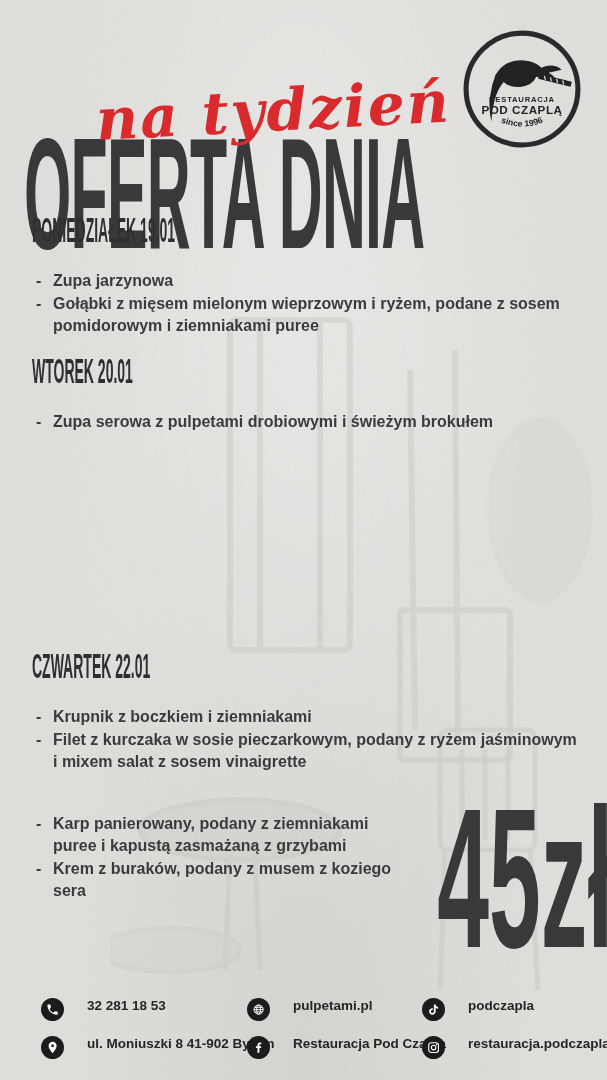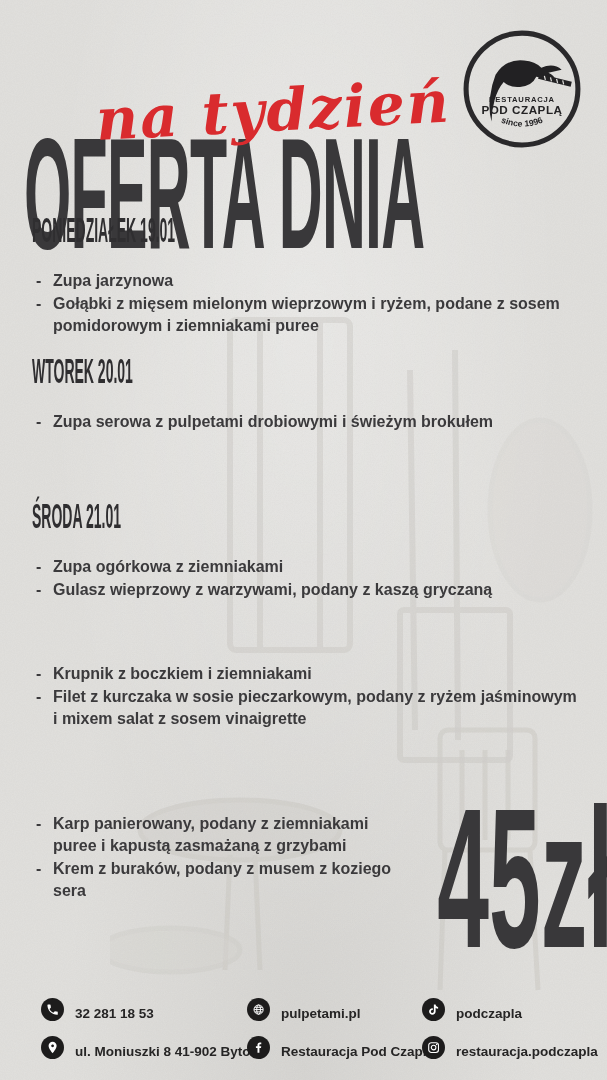--- a/index.html
+++ b/index.html
@@ -48,21 +48,21 @@
   .section.narrow{width:382px;}
 
   
   .price{
     position:absolute;right:-6px;top:786px;z-index:3;white-space:nowrap;
     font-size:198px;font-weight:800;line-height:185px;color:#39383a;
   }
   .price .cond{transform-origin:100% 0;transform:scaleX(0.47);display:inline-block;}
 
   
-  .contact{position:absolute;display:flex;align-items:flex-end;gap:11px;}
+  .contact{position:absolute;display:flex;align-items:flex-start;gap:23px;}
   .contact .label{font-size:13.5px;font-weight:bold;color:#262525;white-space:nowrap;}
   .cicon{width:23px;height:23px;display:block;flex:0 0 auto;}
 </style>
 </head>
 <body>
 
 <div class="poster">
 
   <svg class="watermark" width="497" height="700" viewBox="0 0 497 700">
     <g stroke="#c7c4bf" fill="none" stroke-width="6" opacity=".7">
@@ -117,29 +117,23 @@
       </ul>
     </div>
 
     <div class="section" style="top:347px">
       <h2><span class="cond">WTOREK 20.01</span></h2>
       <ul>
         <li>Zupa serowa z pulpetami drobiowymi i świeżym brokułem</li>
       </ul>
     </div>
 
-    <div class="section" style="top:492px">
-      <h2><span class="cond">ŚRODA 21.01</span></h2>
-      <ul>
-        <li>Zupa ogórkowa z ziemniakami</li>
-        <li>Gulasz wieprzowy z warzywami, podany z kaszą gryczaną</li>
-      </ul>
-    </div>
 
     <div class="section" style="top:642px">
+      <h2><span class="cond">CZWARTEK 22.01</span></h2>
       <ul>
         <li>Krupnik z boczkiem i ziemniakami</li>
         <li>Filet z kurczaka w sosie pieczarkowym, podany z ryżem jaśminowym i mixem salat z sosem vinaigrette</li>
       </ul>
     </div>
 
     <div class="section narrow" style="top:792px">
       <ul>
         <li>Karp panierowany, podany z ziemniakami puree i kapustą zasmażaną z grzybami</li>
         <li>Krem z buraków, podany z musem z koziego sera</li>

